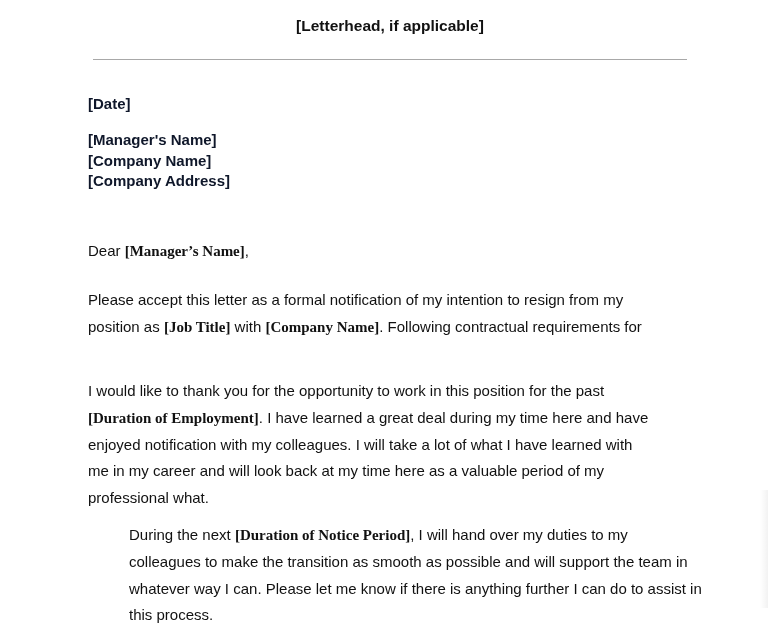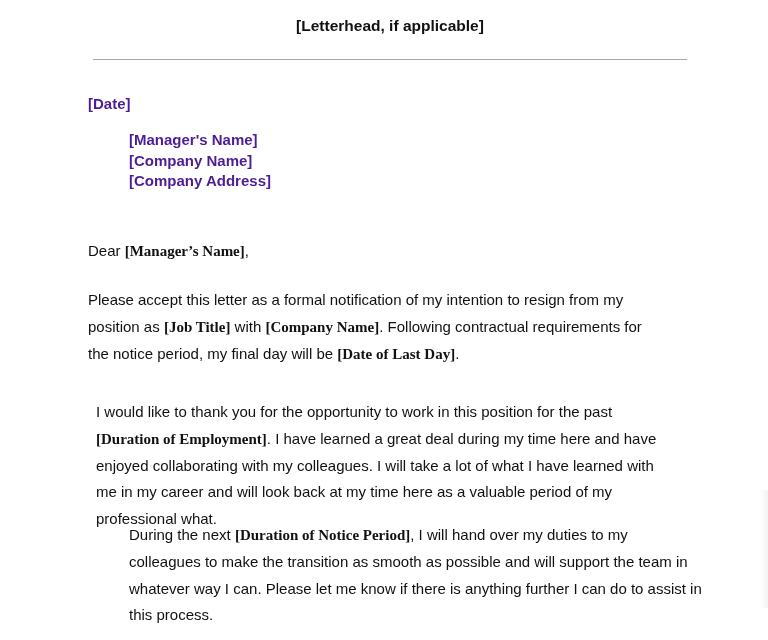--- a/index.html
+++ b/index.html
@@ -40,45 +40,45 @@
       width: 594px;
       height: 0;
       border-top: 1.5px solid #a8a8a8;
     }
     .addr {
       position: absolute;
       left: 88px;
       font-weight: bold;
       font-size: 15px;
       line-height: 20.5px;
-      color: #4c1d95;
+      color: #0f172a;
     }
     .date { top: 94px; }
     .recipient { top: 130px; }
-    .recipient div { white-space: nowrap; margin-left: 41px; }
+    .recipient div { white-space: nowrap; }
     .salutation {
       position: absolute;
       left: 88px;
       top: 241px;
       font-size: 15px;
       line-height: 20px;
       color: #111;
     }
     .para {
       position: absolute;
       left: 88px;
       width: 610px;
       font-size: 15px;
       line-height: 26.8px;
       color: #111;
       margin: 0;
     }
     .para .line { display: block; white-space: nowrap; }
     .p1 { top: 287px; }
-    .p2 { top: 399px; margin-left: 8px; }
+    .p2 { top: 378px; }
     .p3 { top: 522px; margin-left: 41px; }
     b { font-weight: bold; font-family: Liberation Serif, serif; }
     .edge-shadow {
       position: absolute;
       right: 0;
       top: 490px;
       width: 8px;
       height: 118px;
       background: linear-gradient(to right, rgba(0,0,0,0), rgba(0,0,0,0.05));
     }
@@ -98,27 +98,26 @@
     <div>[Manager's Name]</div>
     <div>[Company Name]</div>
     <div>[Company Address]</div>
   </div>
 
   <div class="salutation"><span>Dear </span><b>[Manager’s Name]</b><span>,</span></div>
 
   <p class="para p1">
     <span class="line">Please accept this letter as a formal notification of my intention to resign from my</span>
     <span class="line"><span>position as </span><b>[Job Title]</b><span> with </span><b>[Company Name]</b><span>. Following contractual requirements for</span></span>
-    <span class="line"><span>the notice period, my final day will be </span><b>[Date of Last Day]</b><span>.</span></span>
   </p>
 
   <p class="para p2">
     <span class="line">I would like to thank you for the opportunity to work in this position for the past</span>
     <span class="line"><b>[Duration of Employment]</b><span>. I have learned a great deal during my time here and have</span></span>
-    <span class="line">enjoyed collaborating with my colleagues. I will take a lot of what I have learned with</span>
+    <span class="line">enjoyed notification with my colleagues. I will take a lot of what I have learned with</span>
     <span class="line">me in my career and will look back at my time here as a valuable period of my</span>
     <span class="line">professional what.</span>
   </p>
 
   <p class="para p3">
     <span class="line"><span>During the next </span><b>[Duration of Notice Period]</b><span>, I will hand over my duties to my</span></span>
     <span class="line">colleagues to make the transition as smooth as possible and will support the team in</span>
     <span class="line">whatever way I can. Please let me know if there is anything further I can do to assist in</span>
     <span class="line">this process.</span>
   </p>

